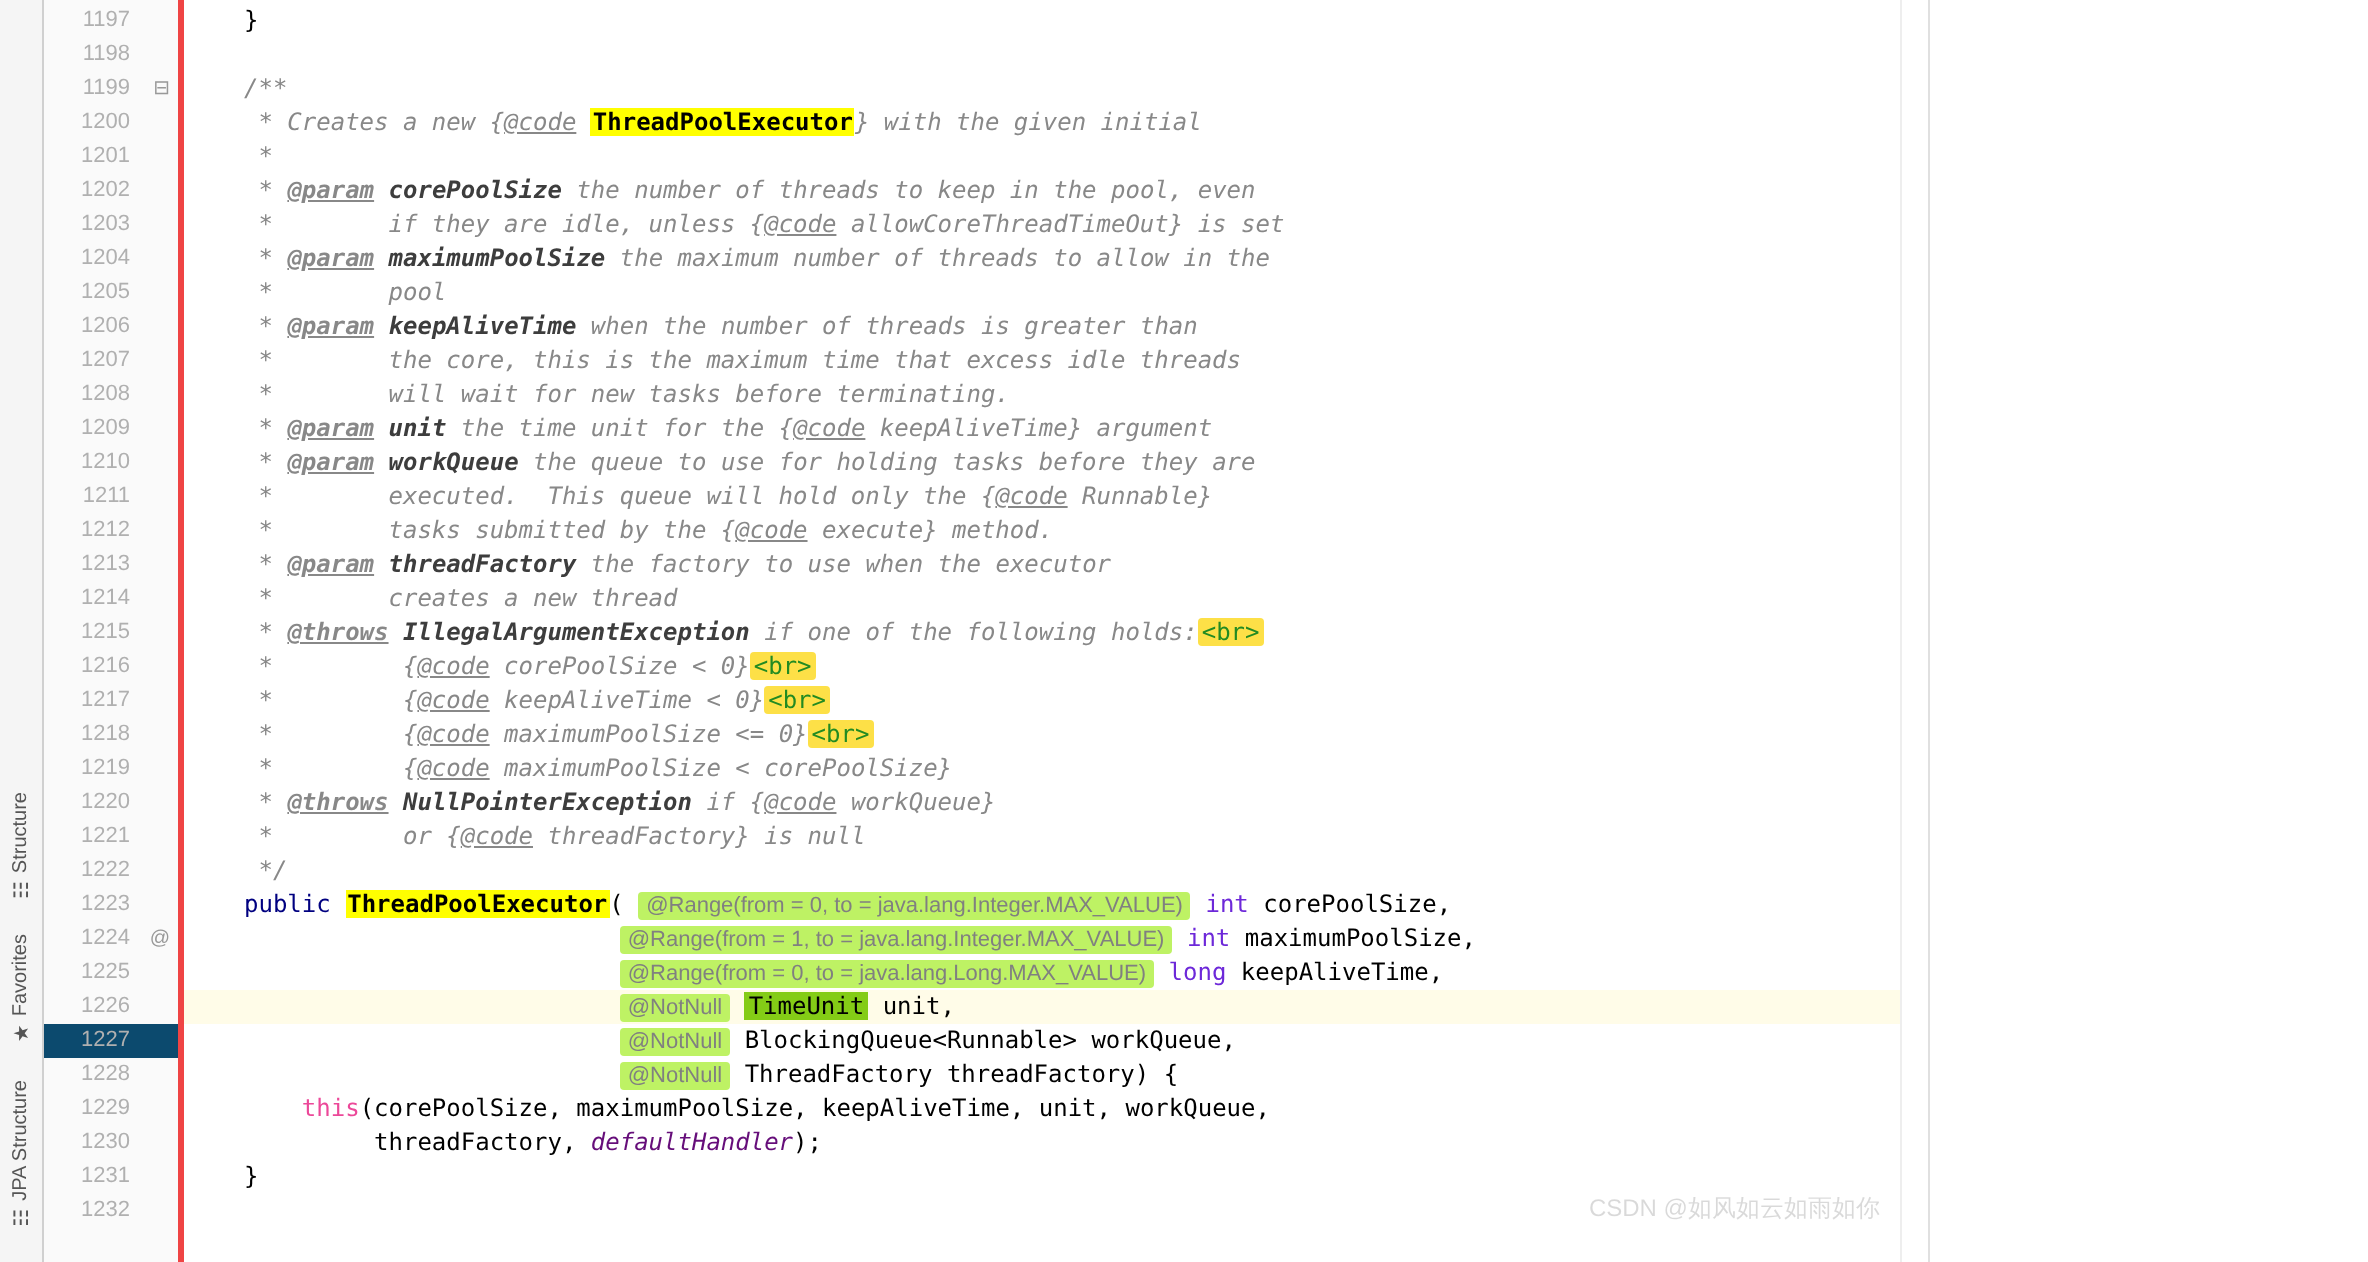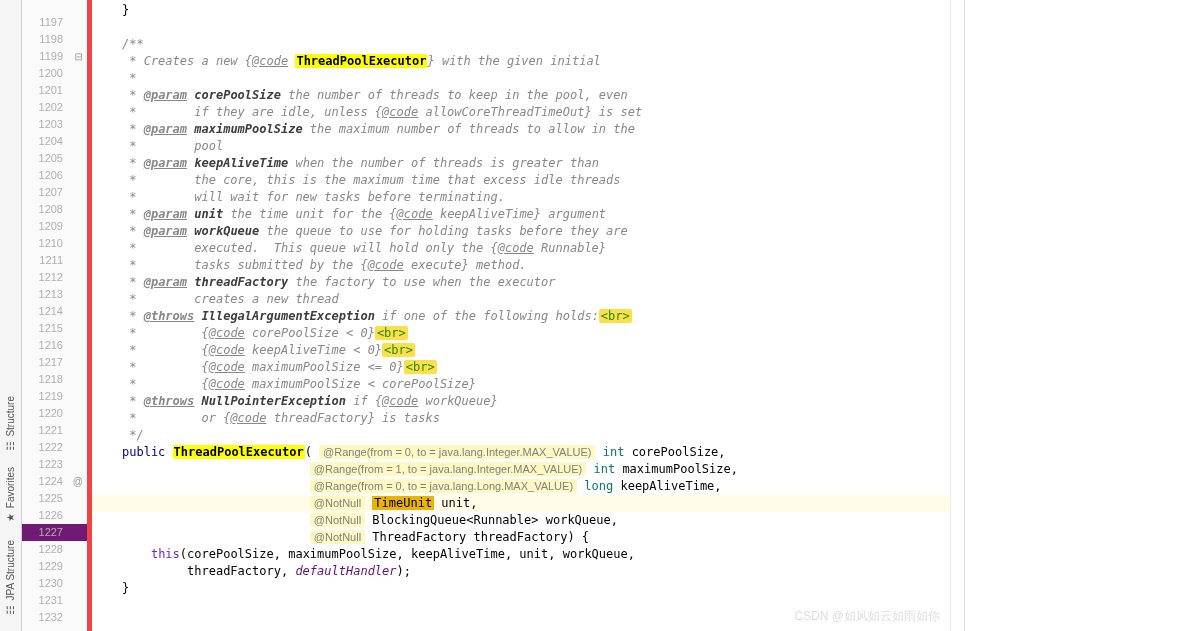--- a/index.html
+++ b/index.html
@@ -32,29 +32,29 @@
   cursor: pointer;
   display: flex;
   align-items: center;
   gap: 4px;
   font-family: sans-serif;
 }
 .side-tab .sicon { transform: rotate(90deg); font-size: 10px; }
 .gutter {
   width: 70px;
   background: #fafafa;
-  border-right: 5px solid #ef4444;
-  padding-top: 14px;
+  border-right: 3px solid #ef4444;
+  padding-top: 2px;
   font-size: 11px;
   color: #b0b0b0;
   text-align: right;
   font-family: sans-serif;
 }
 .gutter .ln { height: 17px; line-height: 17px; padding-right: 24px; position: relative; }
-.gutter .ln.hl { background: #701a75; }
+.gutter .ln.hl { background: #0c4a6e; }
 .gutter .mark {
   position: absolute;
   right: 4px;
   color: #999;
   font-size: 10px;
 }
 .code {
   flex: 1;
   padding-top: 2px;
   font-family: Monaco, Consolas, monospace;
@@ -64,29 +64,29 @@
   min-width: 0;
 }
 .code .line {
   height: 17px;
   line-height: 17px;
   white-space: pre;
   padding-left: 10px;
 }
 .code .line.hl { background: #fffce8; }
 .kw-public { color: #000080; font-style: normal; font-weight: normal; }
-.kw-int { color: #0f766e; font-style: normal; }
-.kw-this { color: #6d28d9; font-style: normal; }
+.kw-int { color: #6d28d9; font-style: normal; }
+.kw-this { color: #ec4899; font-style: normal; }
 .hl-yellow { background: #ffff00; color: #000; font-weight: bold; font-style: normal; padding: 0 1px; }
 .doc-tag { color: #888; text-decoration: underline; font-style: italic; font-weight: bold; }
 .doc-param { color: #3d3d3d; font-style: italic; font-weight: bold; }
 .doc-code { color: #888; text-decoration: underline; }
 .br-tag { background: #fde047; color: #228b22; font-style: normal; padding: 0 2px; border-radius: 2px; }
 .anno-box {
-  background: #fef9c3;
+  background: #bef264;
   color: #808080;
   font-style: normal;
   font-family: sans-serif;
   font-size: 11px;
   padding: 1px 4px;
   border-radius: 2px;
 }
 .plain { color: #000; font-style: normal; }
 .ident { color: #660e7a; font-style: italic; }
 .right-edge {
@@ -95,21 +95,21 @@
   border-left: 1px solid #eee;
 }
 .right-panel {
   width: 220px;
   background: #fff;
   border-left: 1px solid #e0e0e0;
 }
 .watermark {
   position: absolute;
   right: 10px;
-  bottom: 6px;
+  bottom: 18px;
   font-family: sans-serif;
   font-size: 12px;
   color: rgba(0,0,0,0.15);
   font-style: normal;
 }
 </style>
 </head>
 <body>
 
 <div class="side-tabs">
@@ -184,26 +184,26 @@
   <div class="line" style="padding-left: 30px;"><span> *        executed.  This queue will hold only the {</span><span class="doc-code">@code</span><span> Runnable}</span></div>
   <div class="line" style="padding-left: 30px;"><span> *        tasks submitted by the {</span><span class="doc-code">@code</span><span> execute} method.</span></div>
   <div class="line" style="padding-left: 30px;"><span> * </span><span class="doc-tag">@param</span><span class="doc-param"> threadFactory</span><span> the factory to use when the executor</span></div>
   <div class="line" style="padding-left: 30px; font-style: italic;"><span> *        creates a new thread</span></div>
   <div class="line" style="padding-left: 30px;"><span> * </span><span class="doc-tag">@throws</span><span class="doc-param"> IllegalArgumentException</span><span> if one of the following holds:</span><span class="br-tag">&lt;br&gt;</span></div>
   <div class="line" style="padding-left: 30px;"><span> *         {</span><span class="doc-code">@code</span><span> corePoolSize &lt; 0}</span><span class="br-tag">&lt;br&gt;</span></div>
   <div class="line" style="padding-left: 30px;"><span> *         {</span><span class="doc-code">@code</span><span> keepAliveTime &lt; 0}</span><span class="br-tag">&lt;br&gt;</span></div>
   <div class="line" style="padding-left: 30px;"><span> *         {</span><span class="doc-code">@code</span><span> maximumPoolSize &lt;= 0}</span><span class="br-tag">&lt;br&gt;</span></div>
   <div class="line" style="padding-left: 30px;"><span> *         {</span><span class="doc-code">@code</span><span> maximumPoolSize &lt; corePoolSize}</span></div>
   <div class="line" style="padding-left: 30px;"><span> * </span><span class="doc-tag">@throws</span><span class="doc-param"> NullPointerException</span><span> if {</span><span class="doc-code">@code</span><span> workQueue}</span></div>
-  <div class="line" style="padding-left: 30px;"><span> *         or {</span><span class="doc-code">@code</span><span> threadFactory} is tasks</span></div>
+  <div class="line" style="padding-left: 30px;"><span> *         or {</span><span class="doc-code">@code</span><span> threadFactory} is null</span></div>
   <div class="line" style="padding-left: 30px;"><span> */</span></div>
   <div class="line" style="padding-left: 30px;"><span class="kw-public">public</span><span class="plain"> </span><span class="hl-yellow">ThreadPoolExecutor</span><span class="plain">( </span><span class="anno-box">@Range(from = 0, to = java.lang.Integer.MAX_VALUE)</span><span> </span><span class="kw-int">int</span><span class="plain"> corePoolSize,</span></div>
   <div class="line" style="padding-left: 30px;"><span class="plain">                          </span><span class="anno-box">@Range(from = 1, to = java.lang.Integer.MAX_VALUE)</span><span> </span><span class="kw-int">int</span><span class="plain"> maximumPoolSize,</span></div>
   <div class="line" style="padding-left: 30px;"><span class="plain">                          </span><span class="anno-box">@Range(from = 0, to = java.lang.Long.MAX_VALUE)</span><span> </span><span class="kw-int">long</span><span class="plain"> keepAliveTime,</span></div>
-  <div class="line hl" style="padding-left: 30px;"><span class="plain">                          </span><span class="anno-box">@NotNull</span><span> </span><span class="plain" style="background:#eab308;padding:0 2px">TimeUnit</span><span class="plain"> unit,</span></div>
+  <div class="line hl" style="padding-left: 30px;"><span class="plain">                          </span><span class="anno-box">@NotNull</span><span> </span><span class="plain" style="background:#84cc16;padding:0 2px">TimeUnit</span><span class="plain"> unit,</span></div>
   <div class="line" style="padding-left: 30px;"><span class="plain">                          </span><span class="anno-box">@NotNull</span><span> </span><span class="plain">BlockingQueue&lt;Runnable&gt; workQueue,</span></div>
   <div class="line" style="padding-left: 30px;"><span class="plain">                          </span><span class="anno-box">@NotNull</span><span> </span><span class="plain">ThreadFactory threadFactory) {</span></div>
   <div class="line" style="padding-left: 30px;"><span class="plain">    </span><span class="kw-this">this</span><span class="plain">(corePoolSize, maximumPoolSize, keepAliveTime, unit, workQueue,</span></div>
   <div class="line" style="padding-left: 30px;"><span class="plain">         threadFactory, </span><span class="ident">defaultHandler</span><span class="plain">);</span></div>
   <div class="line" style="padding-left: 30px;"><span class="plain">}</span></div>
   <div class="watermark">CSDN @如风如云如雨如你</div>
 </div>
 
 <div class="right-edge"></div>
 <div class="right-panel"></div>

